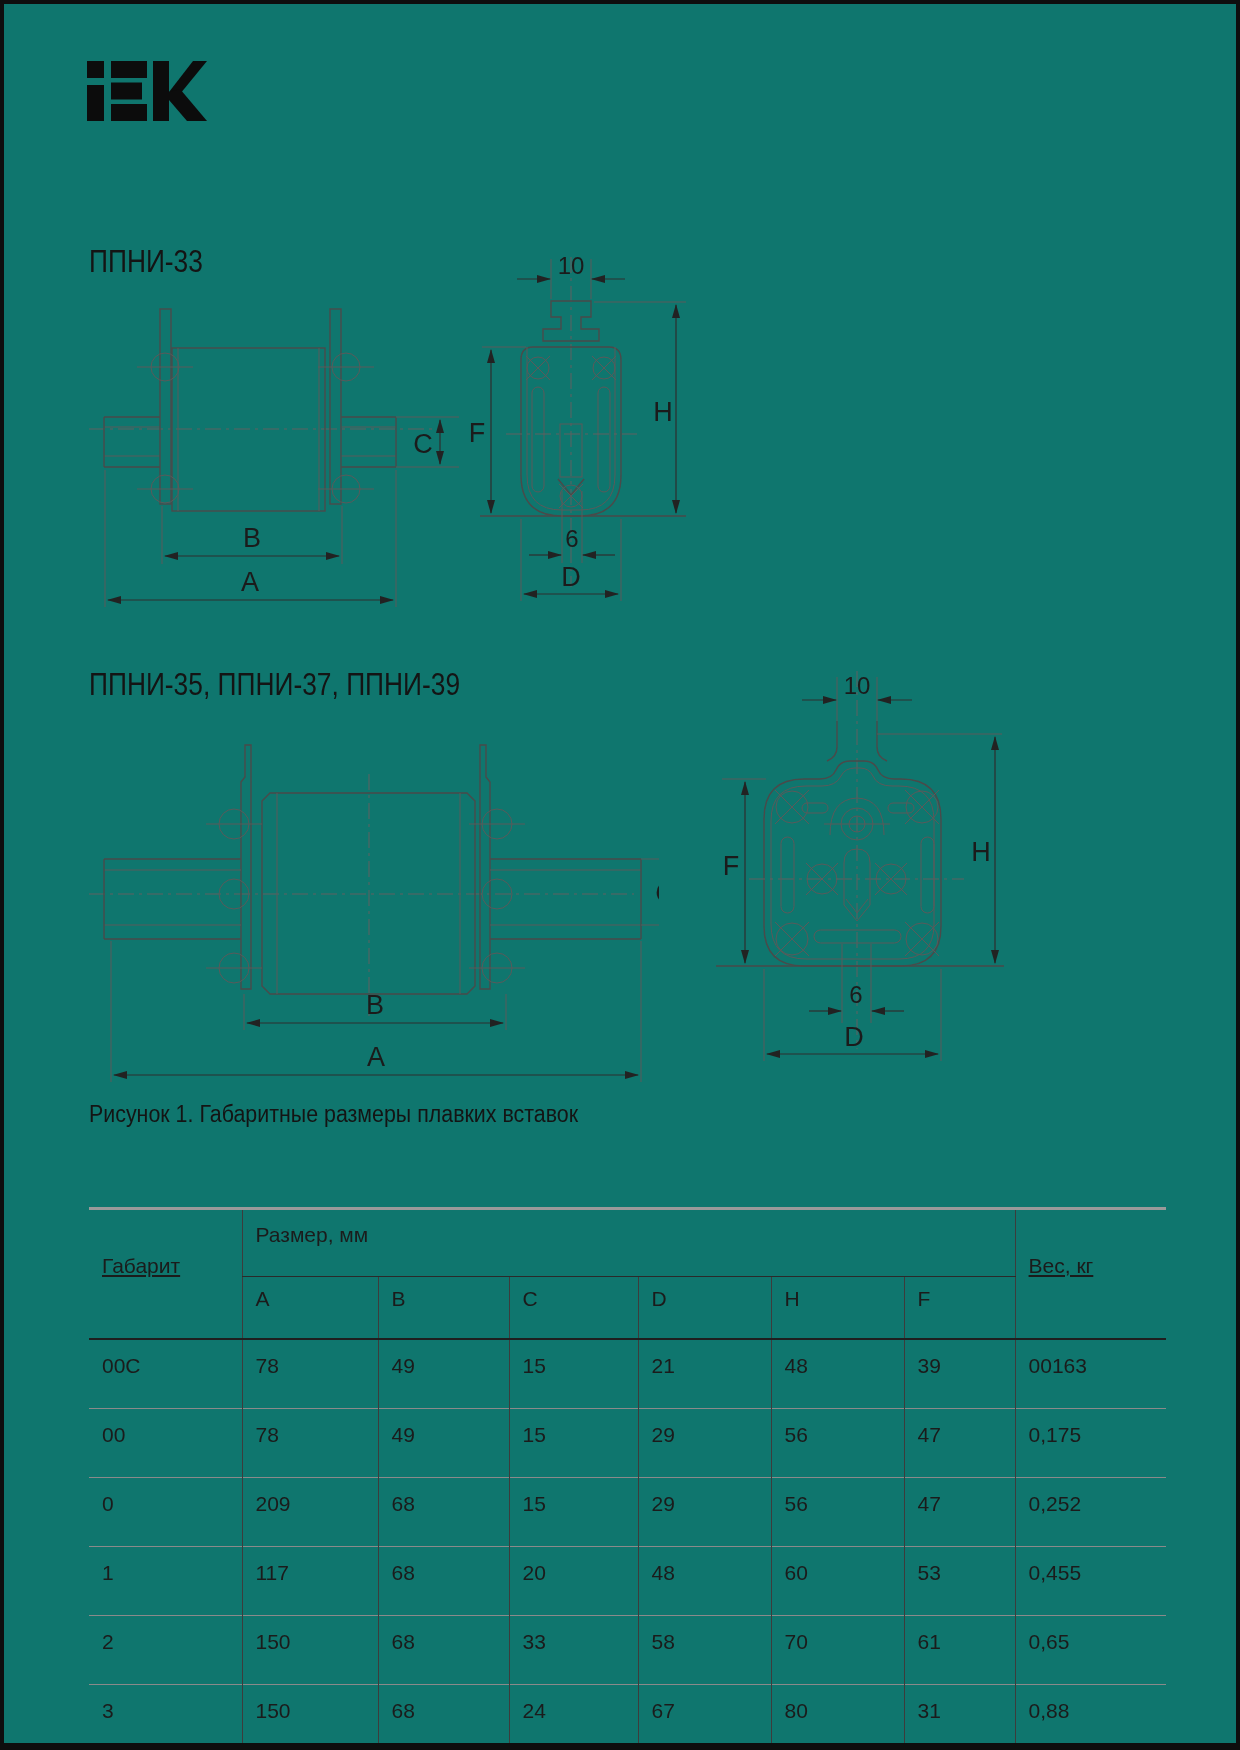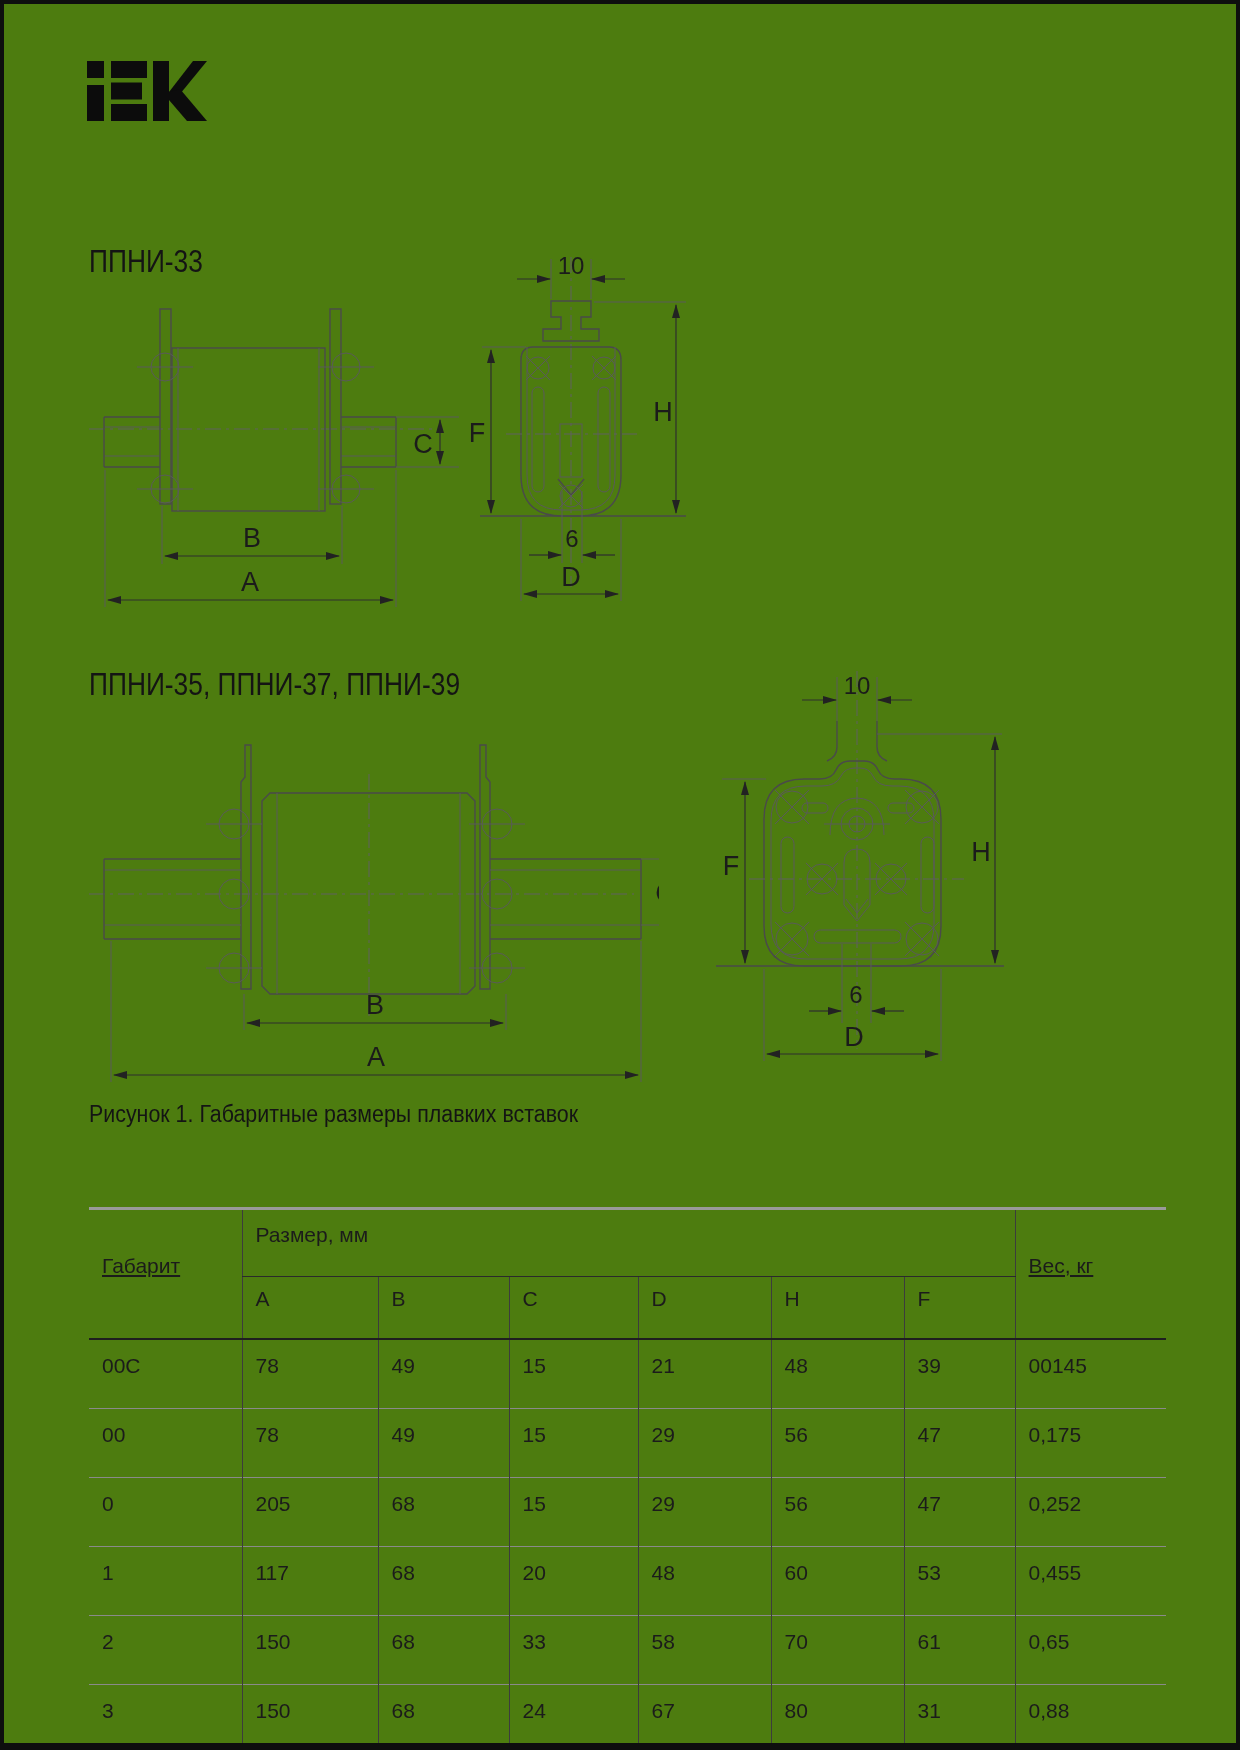--- a/index.html
+++ b/index.html
@@ -1,17 +1,17 @@
 <!DOCTYPE html>
 <html><head>
 <meta charset="utf-8">
 <style>
   html,body { margin:0; padding:0; background:#e8e8e8; }
   .page {
-    position:relative; width:1240px; height:1750px; background:#4d7c0f;
+    position:relative; width:1240px; height:1750px; background:#0f766e;
     box-sizing:border-box; border:4px solid #0e0e0e; border-bottom-width:7px;
     font-family:"Liberation Sans", sans-serif; color:#1b1b1b; overflow:hidden;
   }
   .abs { position:absolute; }
   .fig-label {
     font-size:31px; letter-spacing:0px; color:#141414;
     transform:scaleX(.85); transform-origin:left top; white-space:nowrap;
   }
   .caption {
     font-size:23px; color:#141414; transform:scaleX(.93); transform-origin:left top; white-space:nowrap;
@@ -333,35 +333,35 @@
     </thead>
     <tbody>
       <tr>
         <td>00C</td>
         <td class="vline">78</td>
         <td class="vline">49</td>
         <td class="vline">15</td>
         <td class="vline">21</td>
         <td class="vline">48</td>
         <td class="vline">39</td>
-        <td class="vline">00145</td>
+        <td class="vline">00163</td>
       </tr>
       <tr>
         <td>00</td>
         <td class="vline">78</td>
         <td class="vline">49</td>
         <td class="vline">15</td>
         <td class="vline">29</td>
         <td class="vline">56</td>
         <td class="vline">47</td>
         <td class="vline">0,175</td>
       </tr>
       <tr>
         <td>0</td>
-        <td class="vline">205</td>
+        <td class="vline">209</td>
         <td class="vline">68</td>
         <td class="vline">15</td>
         <td class="vline">29</td>
         <td class="vline">56</td>
         <td class="vline">47</td>
         <td class="vline">0,252</td>
       </tr>
       <tr>
         <td>1</td>
         <td class="vline">117</td>

